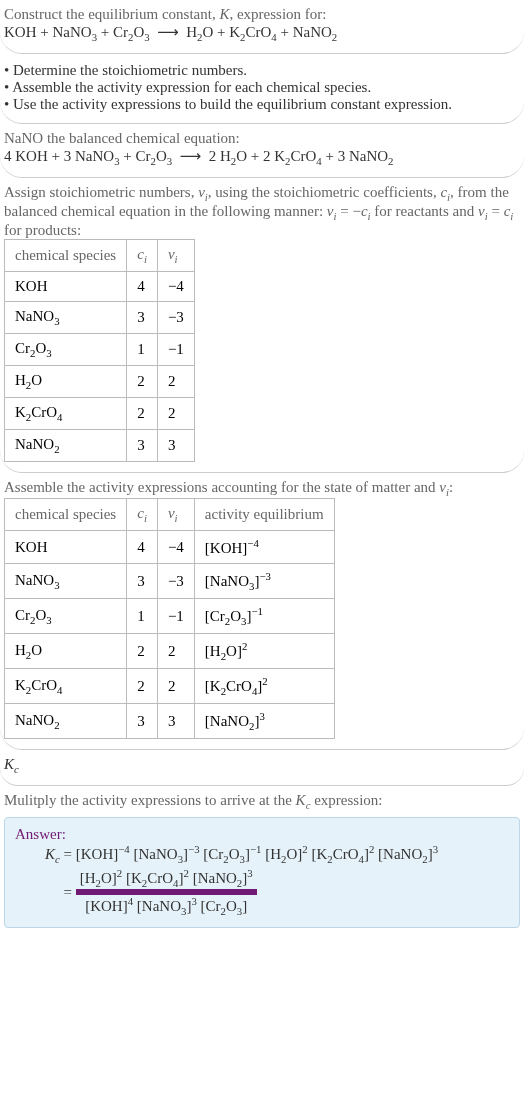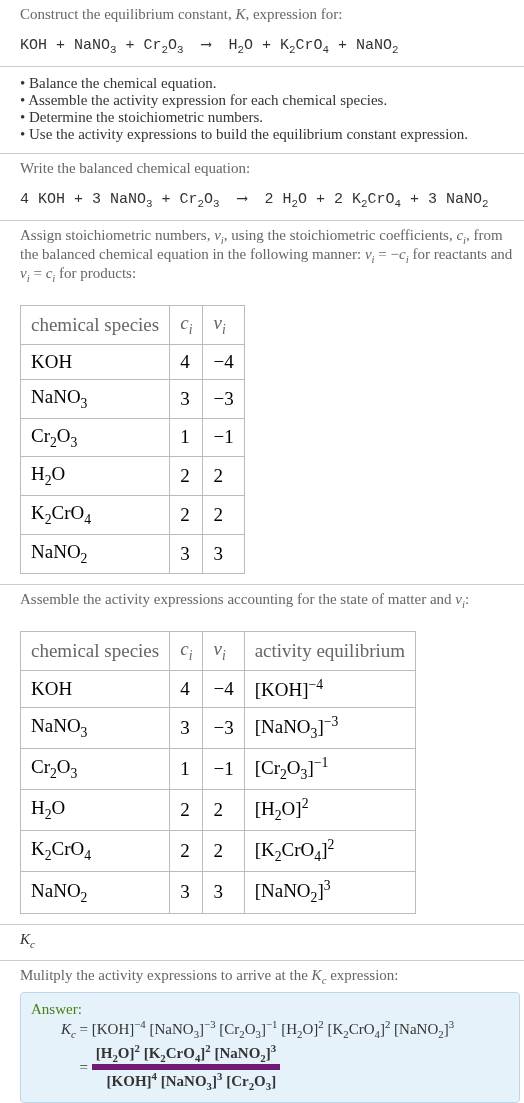--- a/index.html
+++ b/index.html
@@ -5,86 +5,85 @@
   body {
     margin: 0;
     padding: 0;
     font-family: Georgia, 'Times New Roman', serif;
     font-size: 15px;
     color: #333;
     background: #fff;
     width: 524px;
   }
   .section {
-    padding: 6px 4px 10px 20px;
+    padding: 6px 4px 10px 4px;
     border-bottom: 1px solid #ccc;
+    border-radius: 22px;
   }
   .section.no-border { border-bottom: none; }
   .prompt { color: #666; }
-  .eq { margin-top: 12px; font-family: Liberation Mono, monospace; }
+  .eq { margin-top: 0; }
   sub { font-size: 0.72em; vertical-align: sub; }
   sup { font-size: 0.72em; vertical-align: super; }
   .plan-list { margin: 2px 0 0 0; padding: 0; }
   .plan-list div { margin: 0; }
   table {
     border-collapse: collapse;
-    margin-top: 21px;
-    font-size: 19px;
+    margin-top: 0;
+    font-size: 15px;
   }
   th, td {
     border: 1px solid #bbb;
     padding: 6px 10px;
     text-align: left;
     vertical-align: middle;
     font-weight: normal;
     color: #000000;
   }
   th { background: #fff; color:#666; }
   .answer-box {
     background: #e6f2f9;
     border: 1px solid #bcd7e8;
     border-radius: 4px;
     padding: 8px 10px 10px 10px;
     margin-top: 6px;
   }
-  .answer-label { color:#4d7c0f; }
+  .answer-label { color:#701a75; }
   .indent { padding-left: 30px; }
   .frac {
     display: inline-block;
     vertical-align: middle;
-    text-align: right;
-    font-weight: bold;
+    text-align: center;
   }
   .frac .num { display:block; padding: 0 4px; }
   .frac .den { display:block; border-top:6px solid #701a75; padding: 0 4px; }
   .ital { font-style: italic; }
 </style>
 </head>
 <body>
 
 <div class="section">
   <div class="prompt">
     Construct the equilibrium constant, <span class="ital">K</span>, expression for:
   </div>
   <div class="eq">
     KOH + NaNO<sub>3</sub> + Cr<sub>2</sub>O<sub>3</sub> &nbsp;⟶&nbsp; H<sub>2</sub>O + K<sub>2</sub>CrO<sub>4</sub> + NaNO<sub>2</sub>
   </div>
 </div>
 
 <div class="section">
   <div class="plan-list">
-    <div>• Balance the chemical equation.</div>
+    <div>• Determine the stoichiometric numbers.</div>
     <div>• Assemble the activity expression for each chemical species.</div>
-    <div>• Determine the stoichiometric numbers.</div>
     <div>• Use the activity expressions to build the equilibrium constant expression.</div>
   </div>
 </div>
 
 <div class="section">
-  <div class="prompt">Write the balanced chemical equation:</div>
+  <div class="prompt">NaNO the balanced chemical equation:</div>
   <div class="eq">
     4 KOH + 3 NaNO<sub>3</sub> + Cr<sub>2</sub>O<sub>3</sub> &nbsp;⟶&nbsp; 2 H<sub>2</sub>O + 2 K<sub>2</sub>CrO<sub>4</sub> + 3 NaNO<sub>2</sub>
   </div>
 </div>
 
 <div class="section">
   <div class="prompt">
     Assign stoichiometric numbers, <span class="ital">ν<sub>i</sub></span>, using the stoichiometric coefficients, <span class="ital">c<sub>i</sub></span>, from the balanced chemical equation in the following manner: <span class="ital">ν<sub>i</sub></span> = −<span class="ital">c<sub>i</sub></span> for reactants and <span class="ital">ν<sub>i</sub></span> = <span class="ital">c<sub>i</sub></span> for products:
   </div>
   <table>

